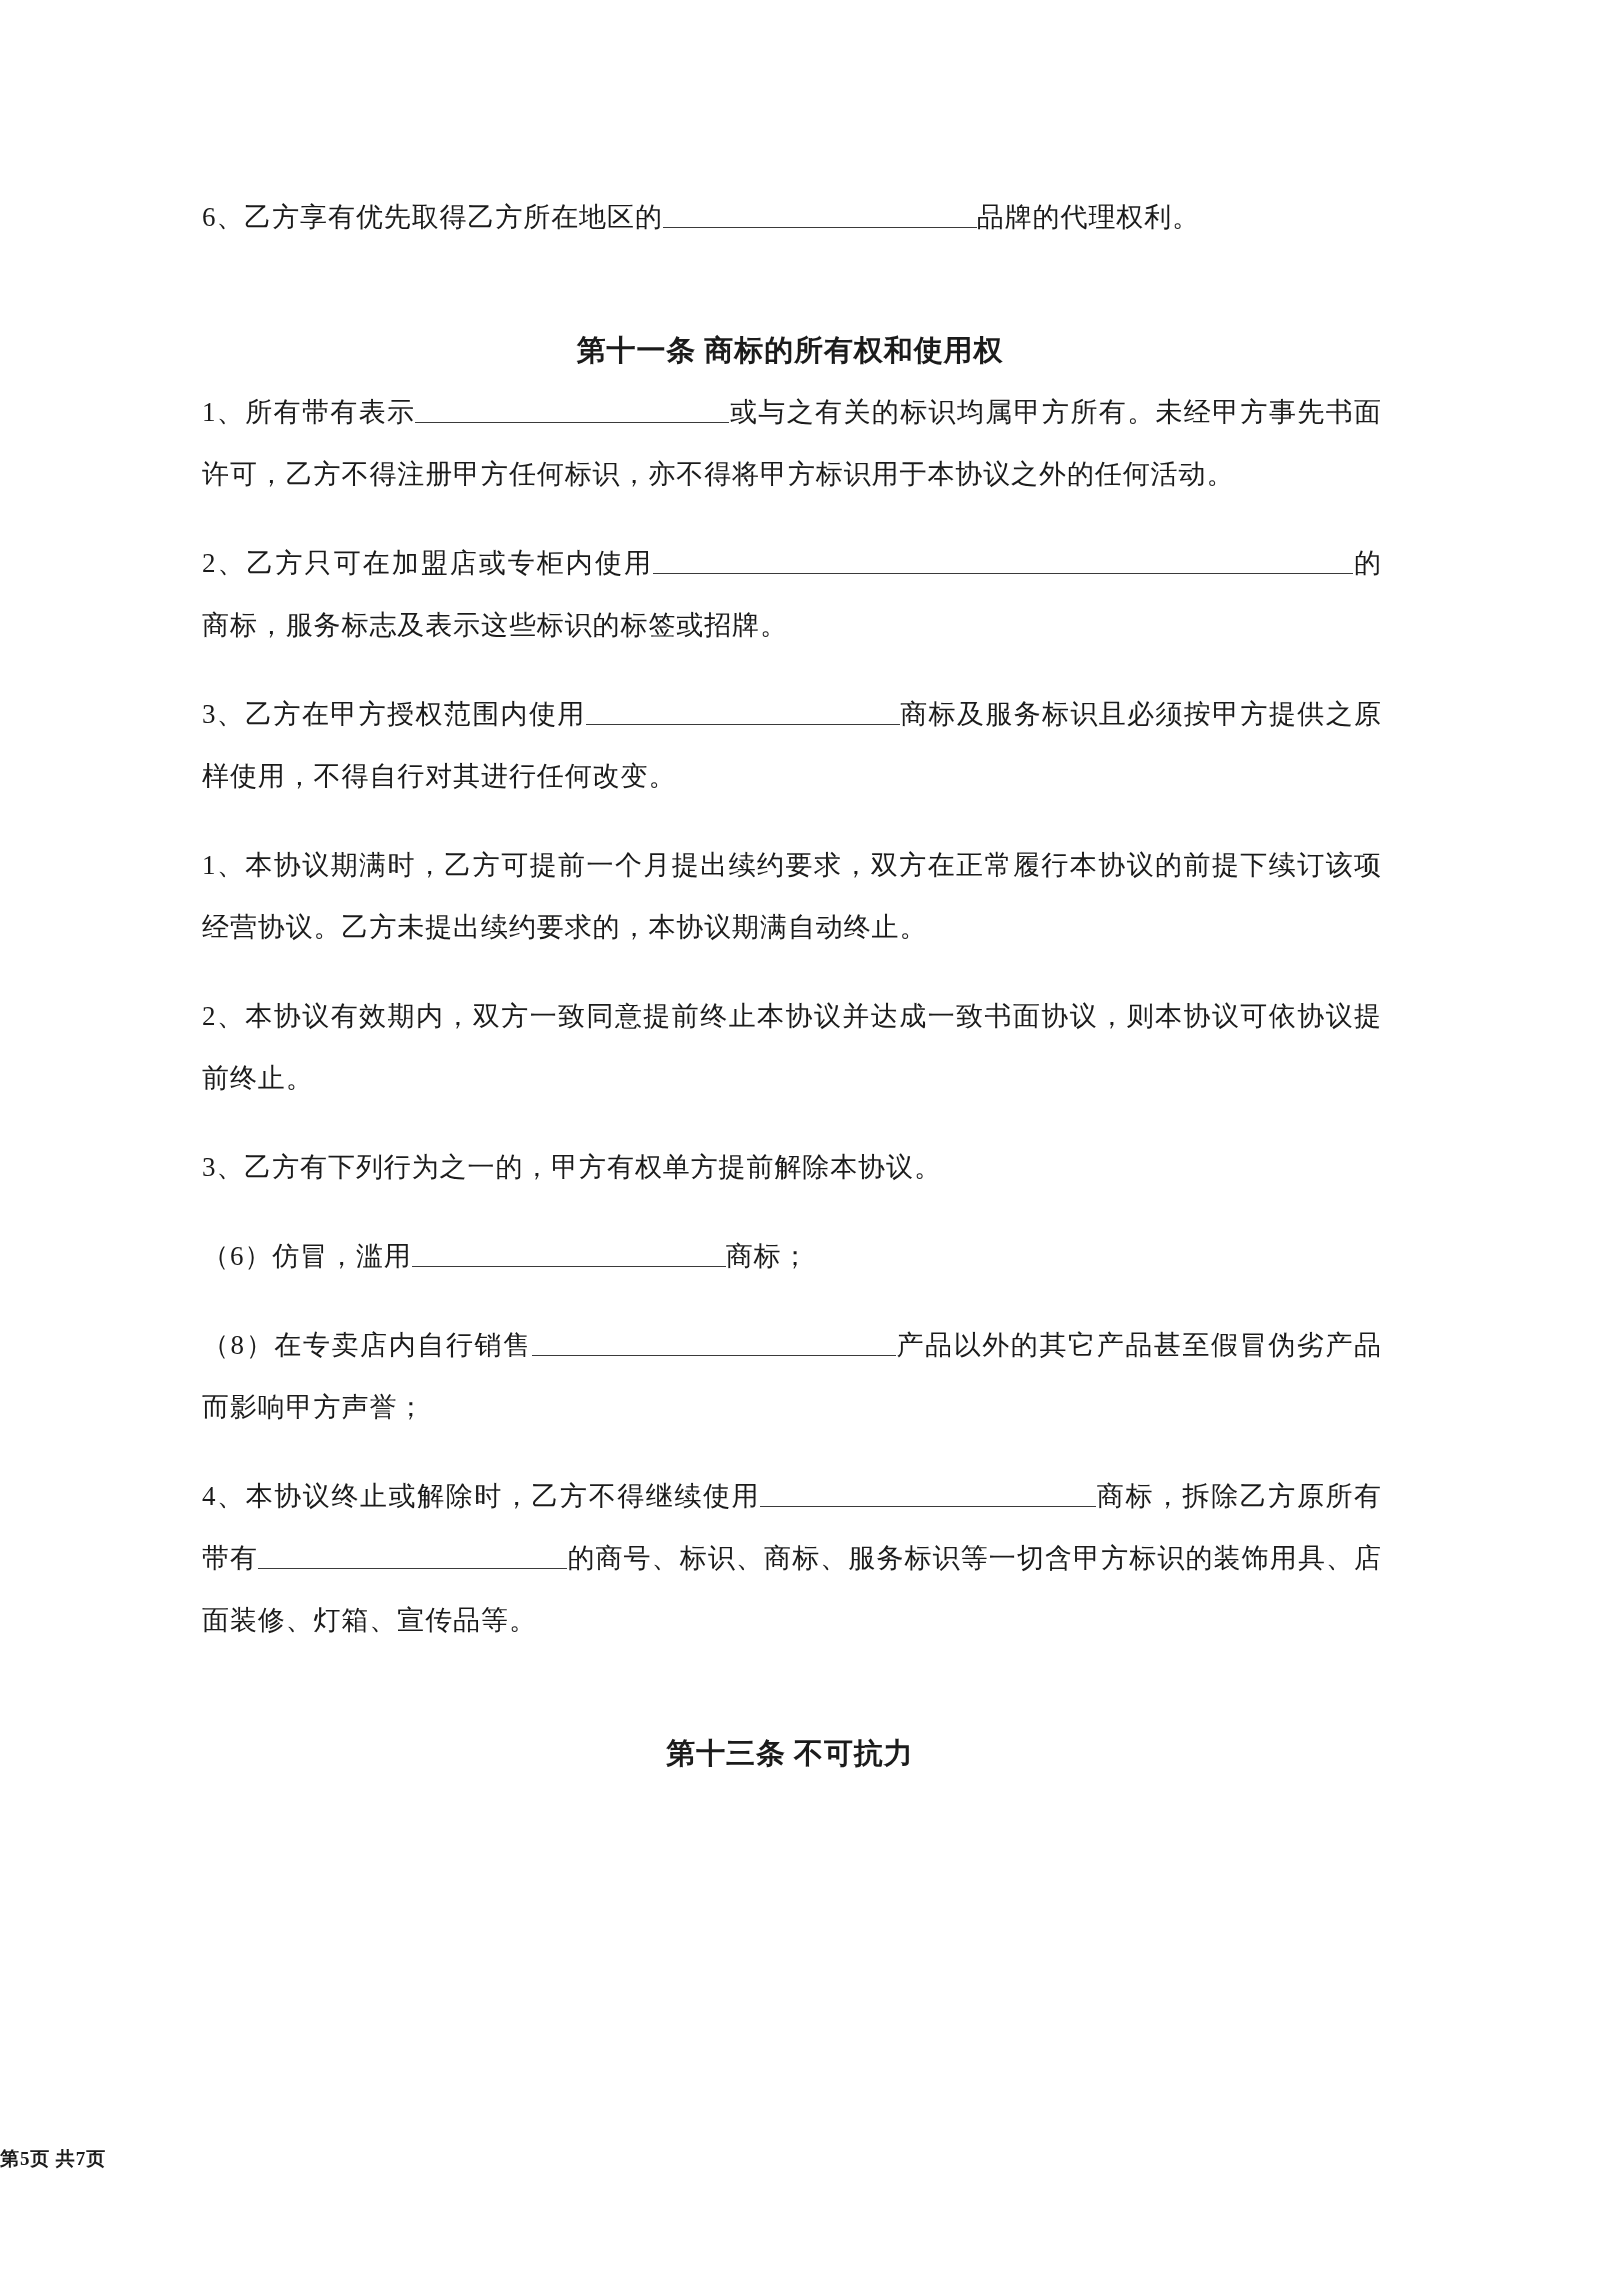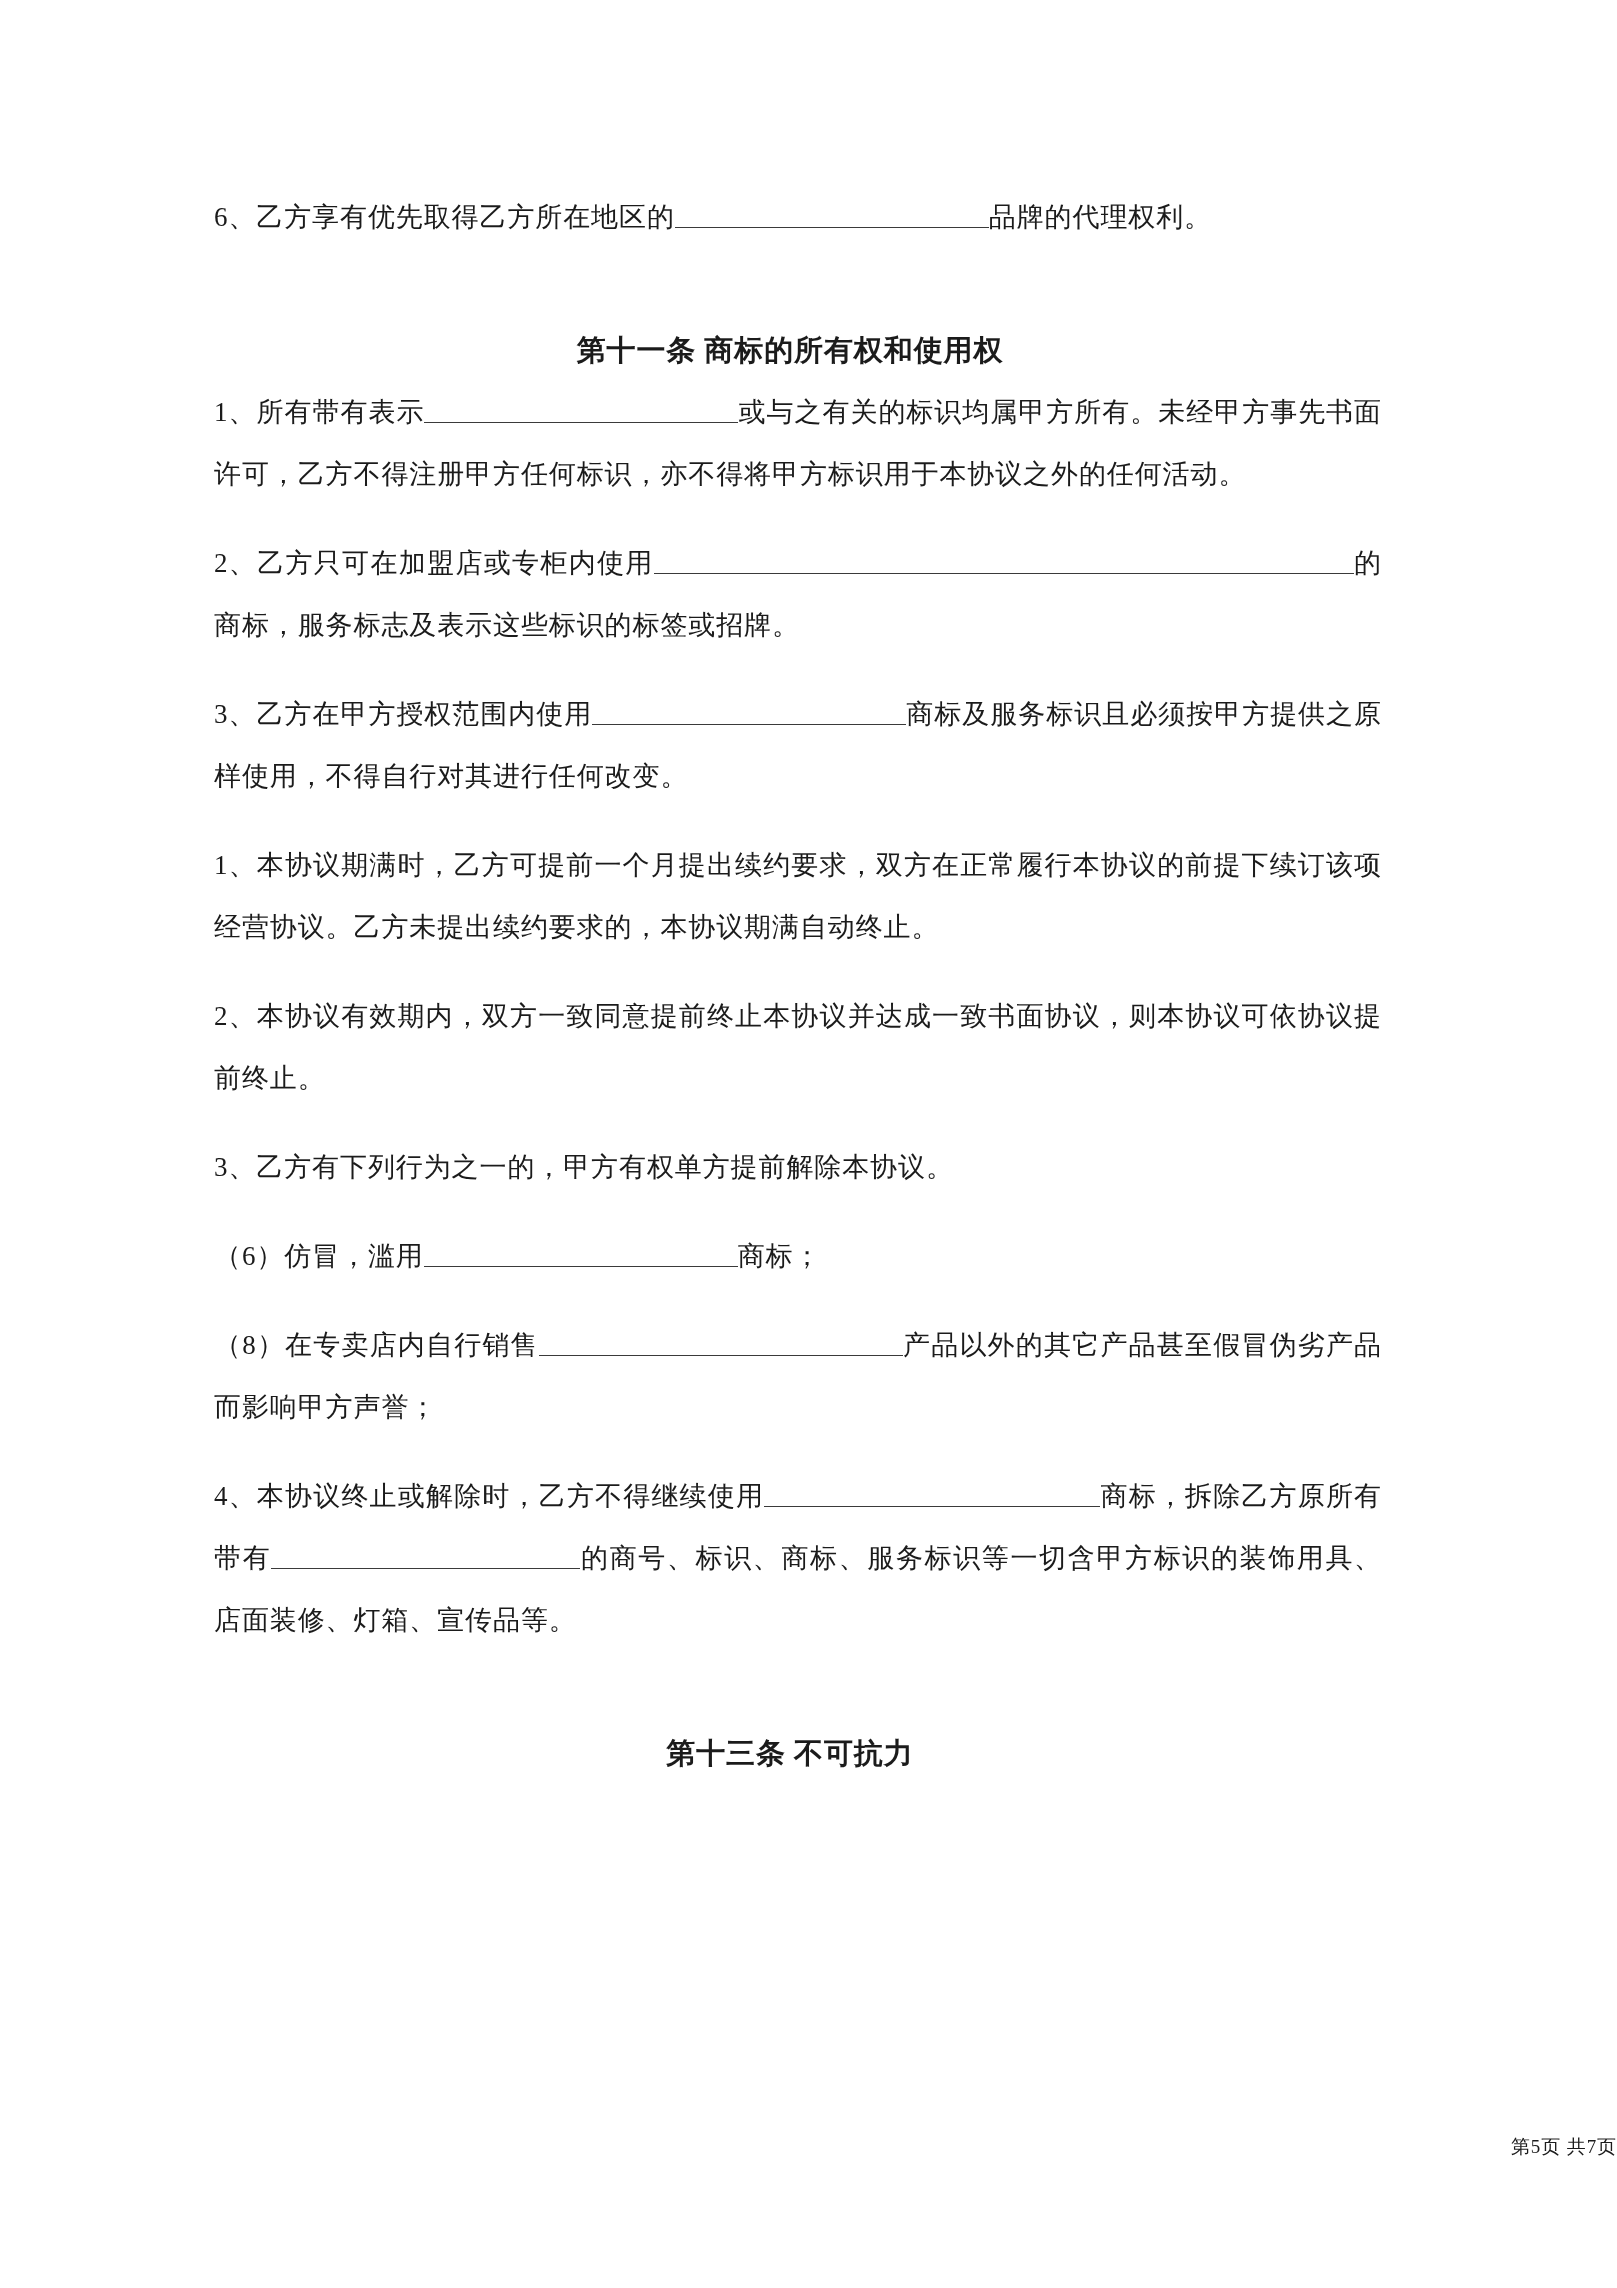--- a/index.html
+++ b/index.html
@@ -17,21 +17,21 @@
     overflow: hidden;
   }
   .content {
     padding: 186px 235px 0 198px;
   }
   .para {
     font-size: 27px;
     line-height: 62px;
     letter-spacing: 0.9px;
     text-align: justify;
-    margin: 0 0 27px 16px;
+    margin: 0 0 27px 4px;
   }
   .heading {
     font-size: 29px;
     line-height: 62px;
     font-weight: 700;
     letter-spacing: 0.9px;
     margin: 71px 0 0 0;
     text-align: center;
   }
   .blank {
@@ -43,25 +43,26 @@
   }
   .blank-1 { width: 314px; }
   .blank-2 { width: 700px; }
   .blank-3 { width: 364px; }
   .blank-4 { width: 336px; }
   .blank-5 { width: 309px; }
   .footer {
     position: absolute;
     left: 0;
     right: 0;
-    bottom: 128px;
-    text-align: right;
+    bottom: 116px;
+    text-align: left;
     font-size: 19px;
     letter-spacing: 0.9px;
     color: #1b1b1b;
+    font-weight: bold;
   }
 </style>
 </head>
 <body>
 
 <div class="page">
   <div class="content">
 
     <p class="para"><span>6、乙方享有优先取得乙方所在地区的</span><span class="blank blank-1"></span><span>品牌的代理权利。</span></p>
 

